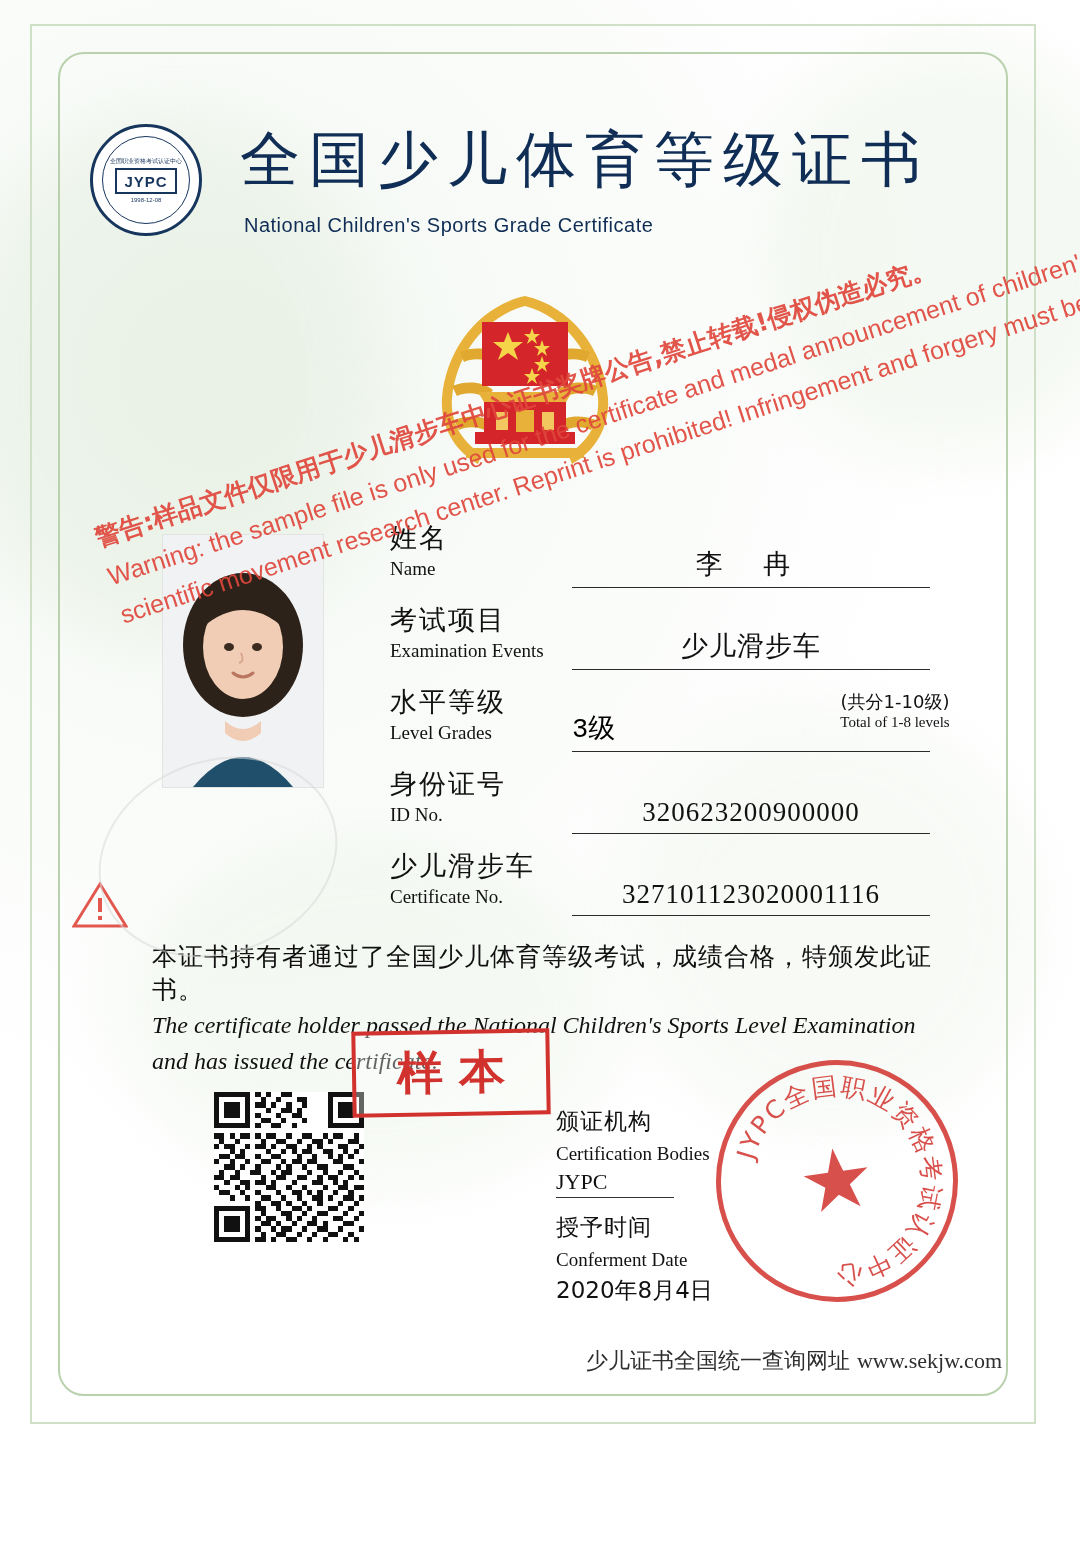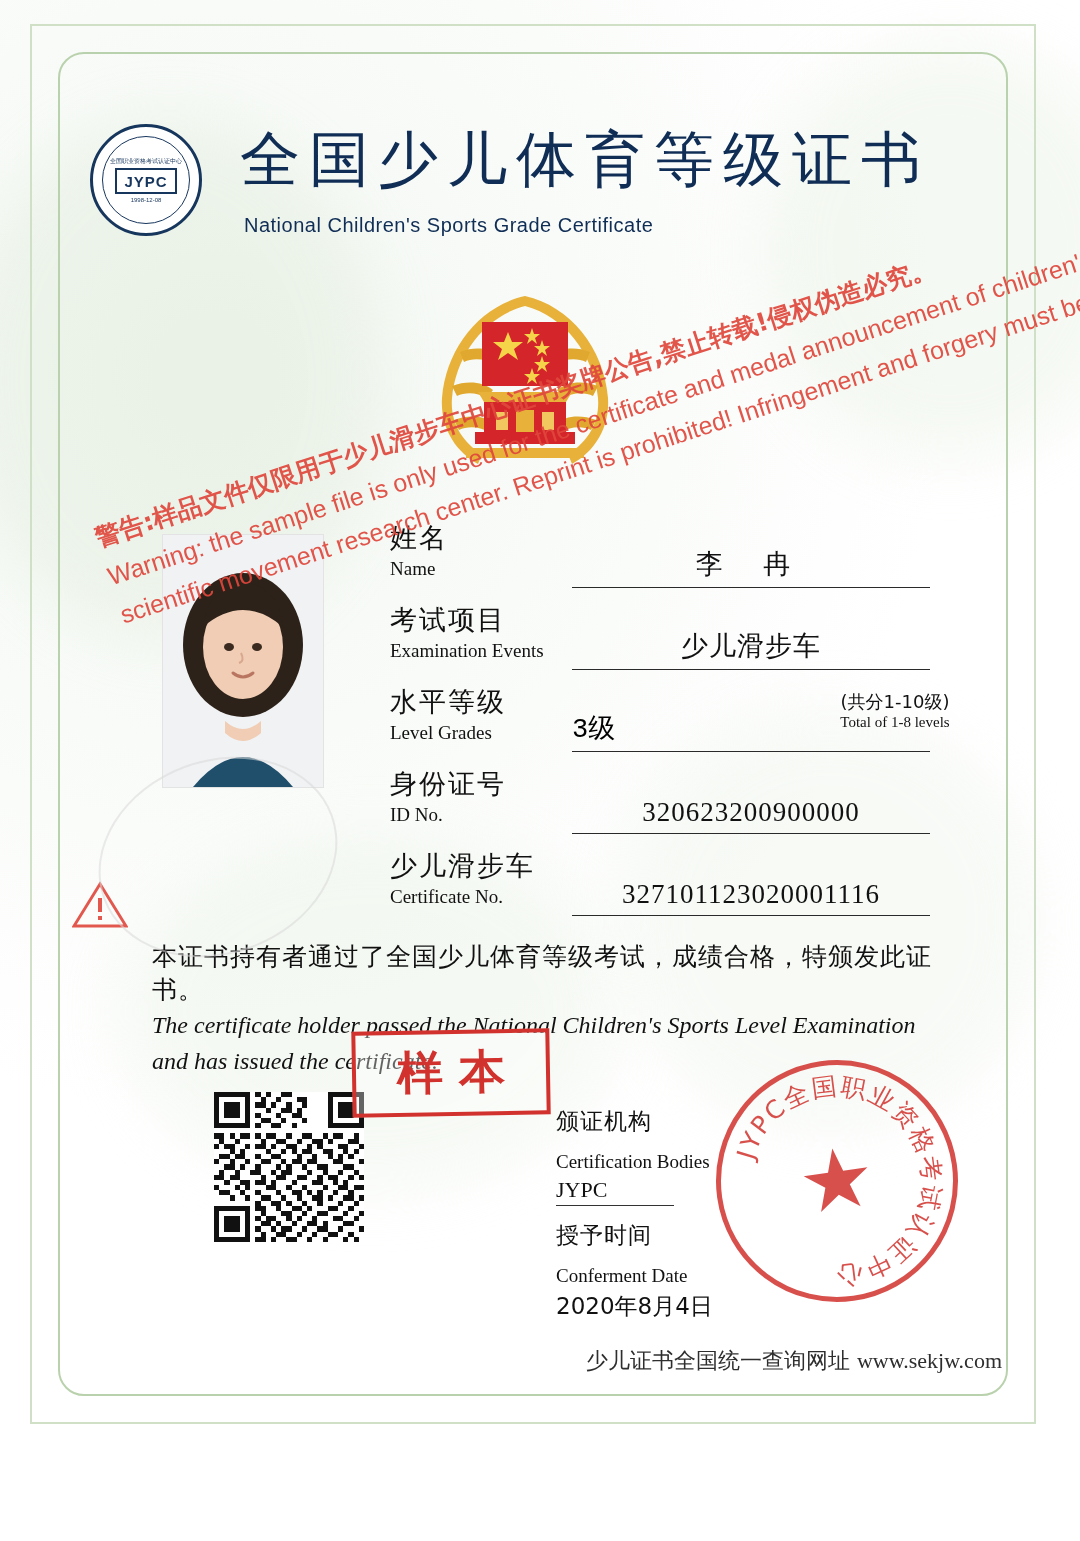--- a/index.html
+++ b/index.html
@@ -111,21 +111,21 @@
     display:flex;align-items:center;justify-content:center;
     font-size:46px;font-weight:bold;letter-spacing:16px;text-indent:16px;
     font-family:"DejaVu Sans",sans-serif;
     transform:rotate(-1deg);
     background:rgba(255,255,255,.35);
   }
 
   
   .issuer{position:absolute;left:556px;top:1106px;width:320px;}
   .i-cn{font-size:23px;color:#111;font-family:"DejaVu Sans",sans-serif;letter-spacing:1px;}
-  .i-en{font-size:19px;color:#111;margin-top:14px;font-family:"Liberation Serif",serif;}
+  .i-en{font-size:19px;color:#111;margin-top:6px;font-family:"Liberation Serif",serif;}
   .i-val{font-size:22px;color:#111;margin-top:4px;font-family:"Liberation Serif",serif;}
   .i-line{width:118px;border-bottom:1.5px solid #333;margin-top:2px;}
   .i-date{font-size:23px;color:#111;margin-top:4px;font-family:"DejaVu Sans",sans-serif;}
 
   
   .seal{
     position:absolute;left:716px;top:1060px;width:232px;height:232px;border-radius:50%;
     border:5px solid #d2322d;opacity:.85;transform:rotate(-8deg);
   }
   .seal .star{

